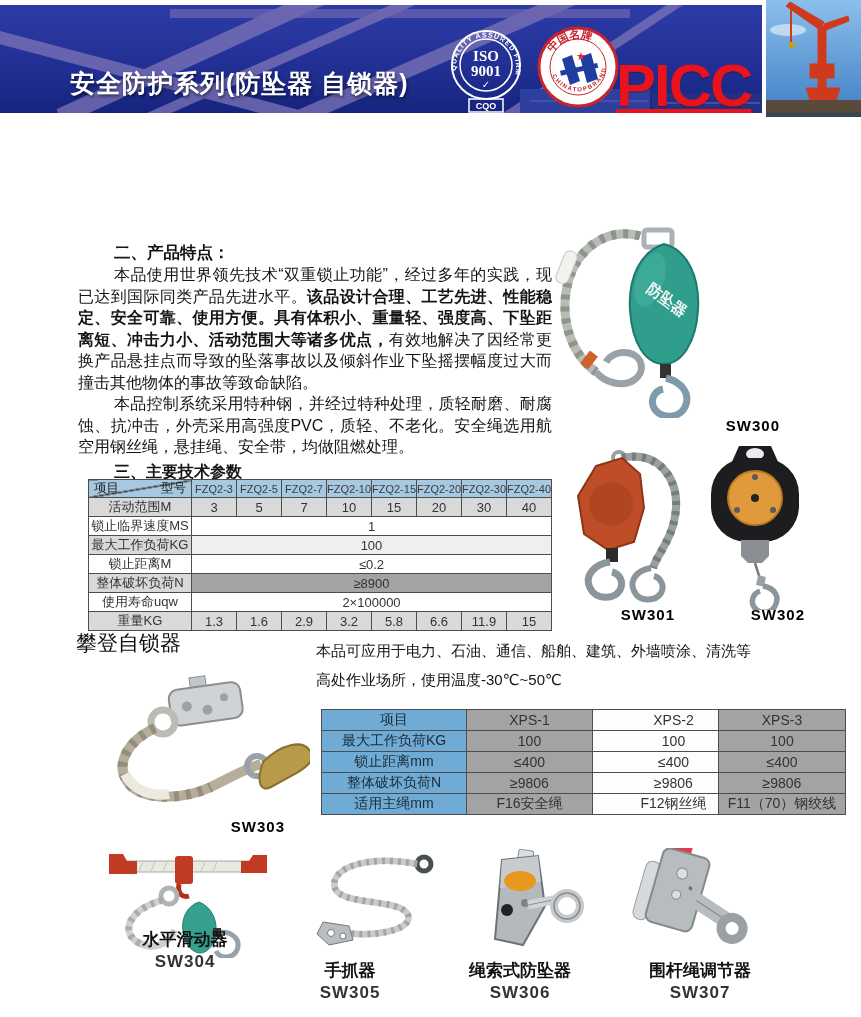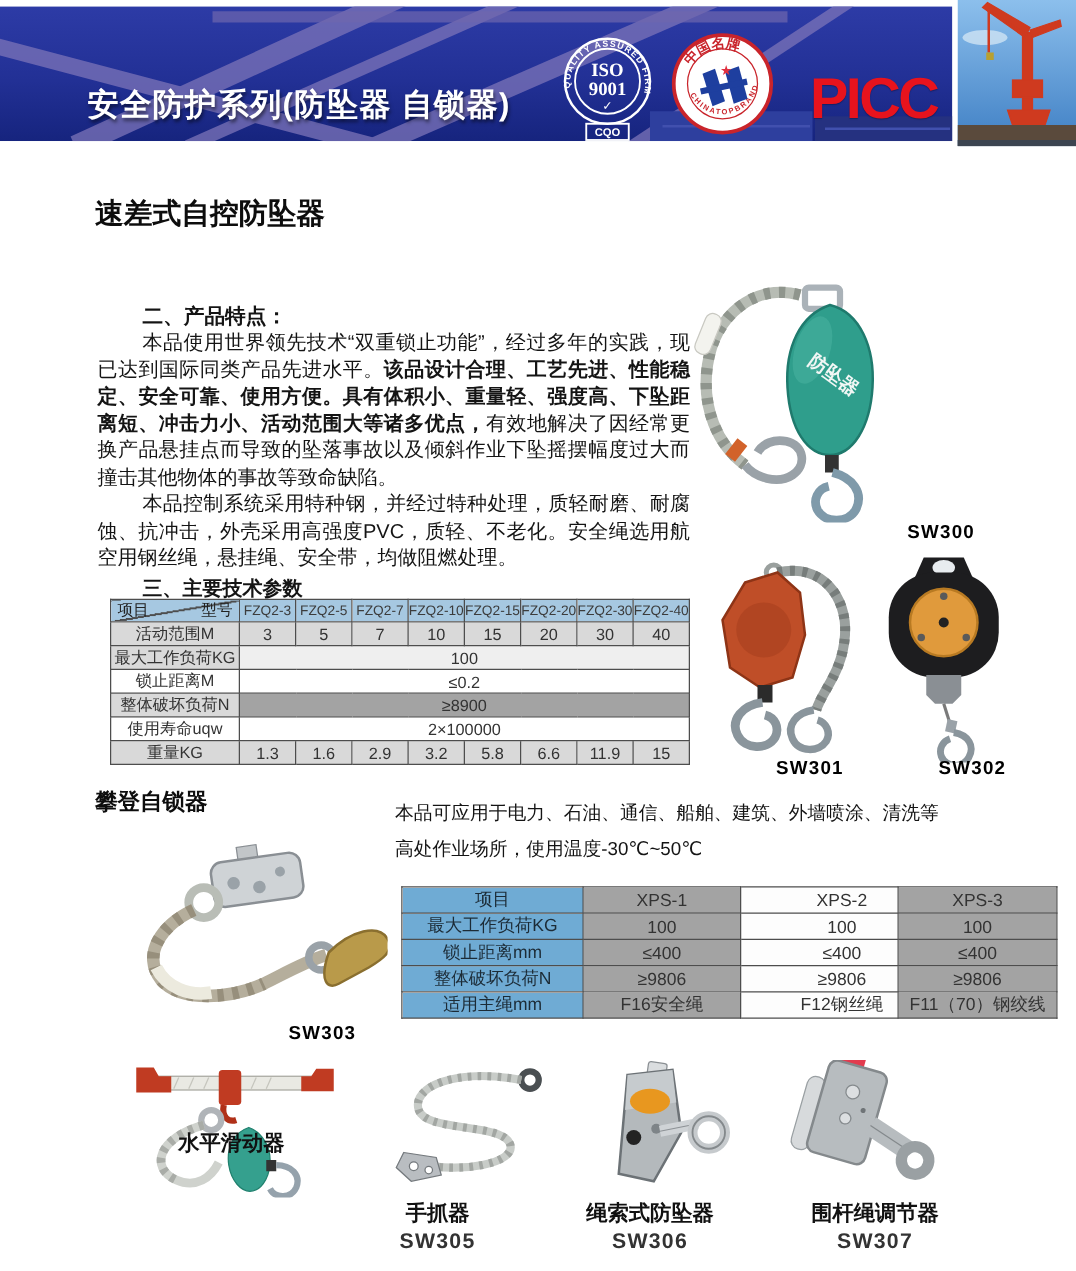--- a/index.html
+++ b/index.html
@@ -6,35 +6,35 @@
   .page{position:relative;width:861px;height:1017px;background:#fff;overflow:hidden;
         font-family:"Liberation Sans","DejaVu Sans",sans-serif;color:#141414;}
 
   
   .header{position:absolute;left:0;top:5px;width:762px;height:108px;overflow:hidden;}
   .header svg.bg{position:absolute;left:0;top:0;}
   .header-title{position:absolute;left:70px;top:62px;font-size:25px;font-weight:bold;color:#fff;
                 letter-spacing:1px;text-shadow:1px 2px 3px rgba(0,0,0,.55);white-space:nowrap;}
   .iso-badge{position:absolute;left:447px;top:22px;}
   .brand-badge{position:absolute;left:537px;top:21px;}
-  .picc{position:absolute;left:648px;top:46px;font-size:46px;font-weight:bold;color:#e8131d;
-        letter-spacing:-2px;text-shadow:0 1px 1px rgba(0,0,0,.3);}
+  .picc{position:absolute;left:616px;top:46px;font-size:60px;font-weight:bold;color:#e8131d;
+        letter-spacing:-2px;text-shadow:0 1px 1px rgba(0,0,0,.3);text-decoration:underline;}
   .crane-photo{position:absolute;left:766px;top:0;width:95px;height:117px;}
 
   
   .sec1-title{position:absolute;left:76px;top:155px;font-size:23px;font-weight:bold;color:#0d0d0d;}
   .p1{position:absolute;left:78px;top:196px;width:730px;font-size:16.5px;line-height:23px;
       text-align:justify;text-indent:37px;}
   .p2label{position:absolute;left:114px;top:242px;font-size:16.5px;font-weight:bold;}
   .pflow{position:absolute;left:78px;top:264px;width:474px;font-size:16px;line-height:21.5px;
          text-align:justify;}
   .pflow p{margin:0;text-indent:36px;}
   .pflow p.tech{font-weight:bold;margin-top:3px;}
   .b{font-weight:bold;}
-  .sec2-title{position:absolute;left:76px;top:629px;font-size:18px;font-weight:bold;color:#0d0d0d;}
+  .sec2-title{position:absolute;left:76px;top:629px;font-size:21px;font-weight:normal;color:#0d0d0d;}
   .sec2-desc{position:absolute;left:316px;top:636px;width:540px;font-size:15px;line-height:29px;}
 
   
   table{border-collapse:collapse;position:absolute;table-layout:fixed;}
   td{border:1px solid #4d4d4d;text-align:center;padding:0;color:#333;overflow:hidden;white-space:nowrap;}
   .t1{left:88px;top:479px;width:463px;font-size:13px;}
   .t1 td{height:17px;}
   .t1 .hdr td{background:#a6c8e1;font-size:11px;color:#3c3c3c;}
   .t1 .gray td{background:#d9d9d9;}
   .t1 .white td{background:#fff;}
@@ -146,21 +146,20 @@
       <line x1="24" y1="8" x2="56" y2="28" stroke-width="1.5"></line>
       <line x1="25" y1="7" x2="25" y2="42" stroke-width="2"></line>
       <rect x="44" y="64" width="24" height="14"></rect>
       <polygon points="40,88 74,88 70,100 44,100"></polygon>
     </g>
     <rect x="23" y="42" width="6" height="6" fill="#b8a030"></rect>
     <rect x="0" y="100" width="95" height="17" fill="#5a4a3c"></rect>
     <rect x="0" y="112" width="95" height="5" fill="#3c4450"></rect>
   </svg>
 
-  <div class="sec1-title">速差式自控防坠器</div>
 
 
   <div class="p2label">二、产品特点：</div>
 
   <div class="pflow">
     <p><span>本品使用世界领先技术“双重锁止功能”，经过多年的实践，现已达到国际同类产品先进水平。</span><span class="b">该品设计合理、工艺先进、性能稳定、安全可靠、使用方便。具有体积小、重量轻、强度高、下坠距离短、冲击力小、活动范围大等诸多优点，</span><span>有效地解决了因经常更换产品悬挂点而导致的坠落事故以及倾斜作业下坠摇摆幅度过大而撞击其他物体的事故等致命缺陷。</span></p>
     <p>本品控制系统采用特种钢，并经过特种处理，质轻耐磨、耐腐蚀、抗冲击，外壳采用高强度PVC，质轻、不老化。安全绳选用航空用钢丝绳，悬挂绳、安全带，均做阻燃处理。</p>
     <p class="tech">三、主要技术参数</p>
   </div>
 
@@ -188,20 +187,24 @@
       <td>活动范围M</td>
       <td>3</td>
       <td>5</td>
       <td>7</td>
       <td>10</td>
       <td>15</td>
       <td>20</td>
       <td>30</td>
       <td>40</td>
     </tr>
+    <tr class="white">
+      <td>锁止临界速度MS</td>
+      <td colspan="8">1</td>
+    </tr>
     <tr class="gray">
       <td>最大工作负荷KG</td>
       <td colspan="8" style="background:#efefef">100</td>
     </tr>
     <tr class="white">
       <td>锁止距离M</td>
       <td colspan="8">≤0.2</td>
     </tr>
     <tr class="gray">
       <td>整体破坏负荷N</td>
@@ -345,22 +348,23 @@
     <path d="M172,25 v-18 h-14 l-4,6 h-8 v12 z" fill="#c03b22"></path>
     <rect x="80" y="8" width="18" height="28" rx="3" fill="#c03b22"></rect>
     <path d="M84,36 c-2,10 4,14 10,12" fill="none" stroke="#b03018" stroke-width="5"></path>
     <circle cx="74" cy="48" r="8" fill="none" stroke="#b0b4b8" stroke-width="5"></circle>
     <path d="M68,52 C32,62 24,86 46,96 C62,103 74,94 80,82" fill="none" stroke="#cfd2cd" stroke-width="7"></path>
     <path d="M68,52 C32,62 24,86 46,96" fill="none" stroke="#a9aca7" stroke-width="7" stroke-dasharray="4 5"></path>
     <path d="M104,54 c-12,4 -18,16 -16,30 c2,13 10,21 17,21 c8,0 15,-9 16,-22 c1,-13 -6,-25 -17,-29 z" fill="#35a08e" stroke="#20806e"></path>
     <rect x="118" y="80" width="8" height="9" fill="#333"></rect>
     <path d="M126,84 c12,0 20,8 16,18 c-4,9 -17,9 -21,1" fill="none" stroke="#95a2ac" stroke-width="5"></path>
   </svg>
-  <div class="prod-label" style="left:100px;top:904px;width:170px">
+  <div class="prod-label" style="left:100px;top:929px;width:170px">
     <div>水平滑动器</div>
+    <div class="code">SW304</div>
   </div>
 
   <svg class="fig" style="left:295px;top:852px" width="150" height="100" viewBox="0 0 150 100">
     <circle cx="129" cy="12" r="7" fill="none" stroke="#4a4f52" stroke-width="5"></circle>
     <path d="M122,12 C68,2 34,18 40,36 C46,54 106,46 113,63 C119,79 72,87 42,79" fill="none" stroke="#c8ccc8" stroke-width="6.5"></path>
     <path d="M122,12 C68,2 34,18 40,36 C46,54 106,46 113,63 C119,79 72,87 42,79" fill="none" stroke="#a2a6a2" stroke-width="6.5" stroke-dasharray="3 5"></path>
     <path d="M28,70 L54,74 L58,88 L34,93 L22,82 Z" fill="#b9bdc1" stroke="#74797d"></path>
     <circle cx="36" cy="81" r="3.5" fill="#fff" stroke="#74797d"></circle>
     <circle cx="48" cy="84" r="3" fill="#fff" stroke="#74797d"></circle>
   </svg>

